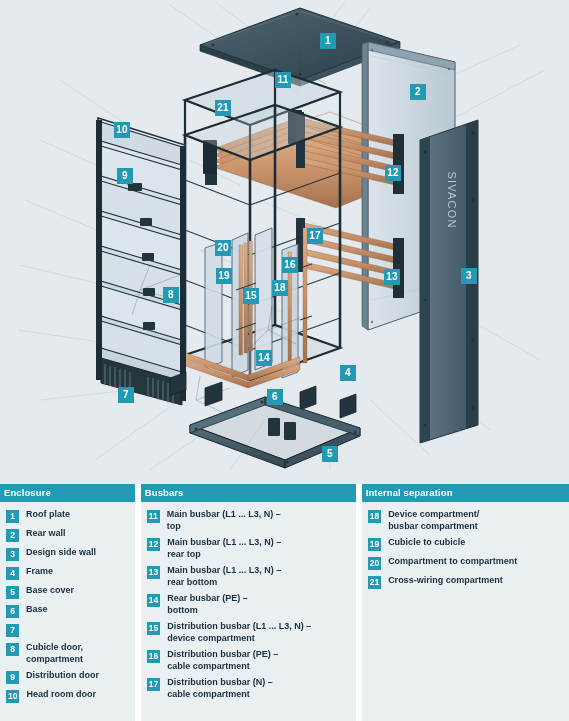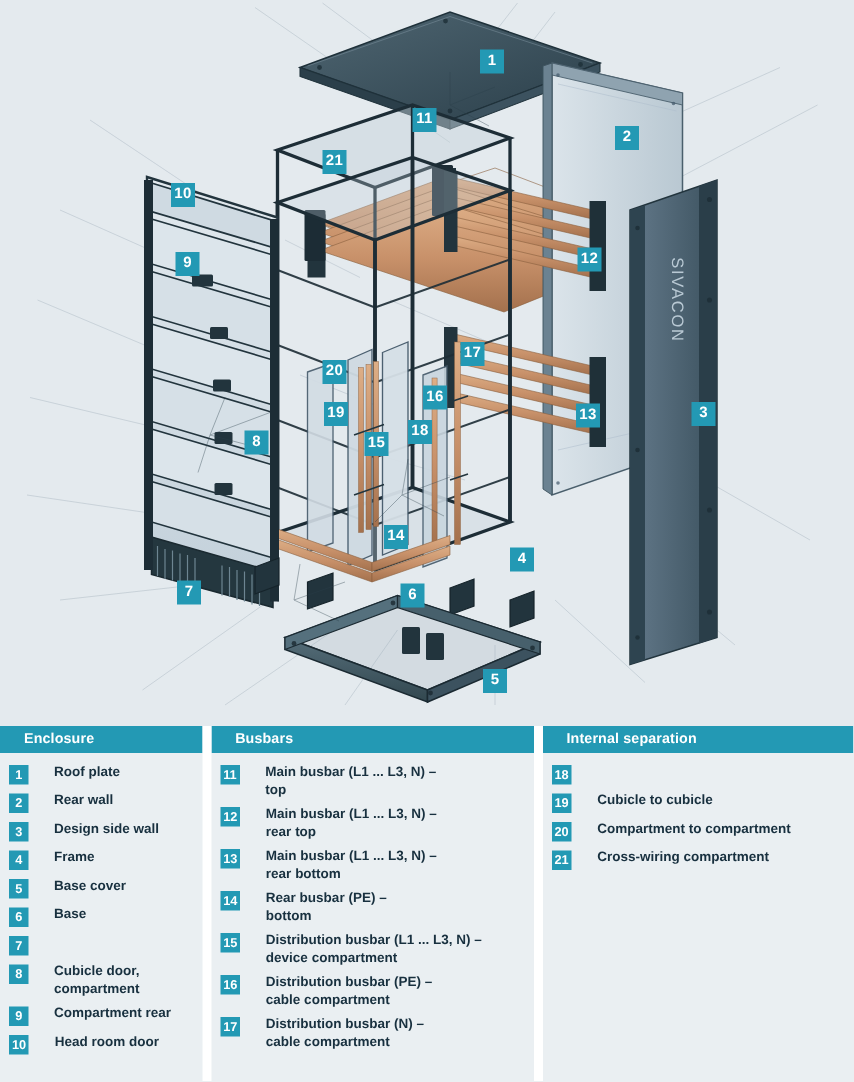--- a/index.html
+++ b/index.html
@@ -49,21 +49,21 @@
   .legend-col.c1{width:143px;}
   .legend-col.c2{width:228px;justify-content:center;}
   .legend-col.c3{width:220px;}
   .legend-head{
     background:#2399b4;
     color:#fff;
     font-size:9.5px;
     font-weight:bold;
     line-height:18px;
     height:18px;
-    padding-left:16px;
+    padding-left:4px;
     letter-spacing:0.1px;
     white-space:nowrap;
   }
   .legend-body{
     padding:7px 4px 4px 6px;
     flex:1;
   }
   .legend-item{
     display:flex;
     align-items:flex-start;
@@ -77,21 +77,21 @@
     line-height:13px;
     height:13px;
     min-width:13px;
     padding:0 2px;
     box-sizing:border-box;
     text-align:center;
     flex:0 0 auto;
     margin-top:1px;
   }
   .legend-text{
-    margin-left:17px;
+    margin-left:7px;
     color:#18303f;
     font-size:9px;
     font-weight:bold;
     line-height:11.5px;
     white-space:pre-line;
   }
 </style>
 </head>
 <body>
 
@@ -449,21 +449,21 @@
         </div>
         <div class="legend-item">
           <span class="legend-num">7</span>
         </div>
         <div class="legend-item">
           <span class="legend-num">8</span>
           <span class="legend-text">Cubicle door, compartment</span>
         </div>
         <div class="legend-item">
           <span class="legend-num">9</span>
-          <span class="legend-text">Compartment rear</span>
+          <span class="legend-text">Distribution door</span>
         </div>
         <div class="legend-item">
           <span class="legend-num">10</span>
           <span class="legend-text">Head room door</span>
         </div>
       </div>
   </div>
 
   <div class="legend-col c2">
     <div class="legend-head">Busbars</div>
@@ -504,20 +504,22 @@
 cable compartment</span>
         </div>
       </div>
   </div>
 
   <div class="legend-col c3">
     <div class="legend-head">Internal separation</div>
     <div class="legend-body">
         <div class="legend-item">
           <span class="legend-num">18</span>
+          <span class="legend-text">Device compartment/
+busbar compartment</span>
         </div>
         <div class="legend-item">
           <span class="legend-num">19</span>
           <span class="legend-text">Cubicle to cubicle</span>
         </div>
         <div class="legend-item">
           <span class="legend-num">20</span>
           <span class="legend-text">Compartment to compartment</span>
         </div>
         <div class="legend-item">

